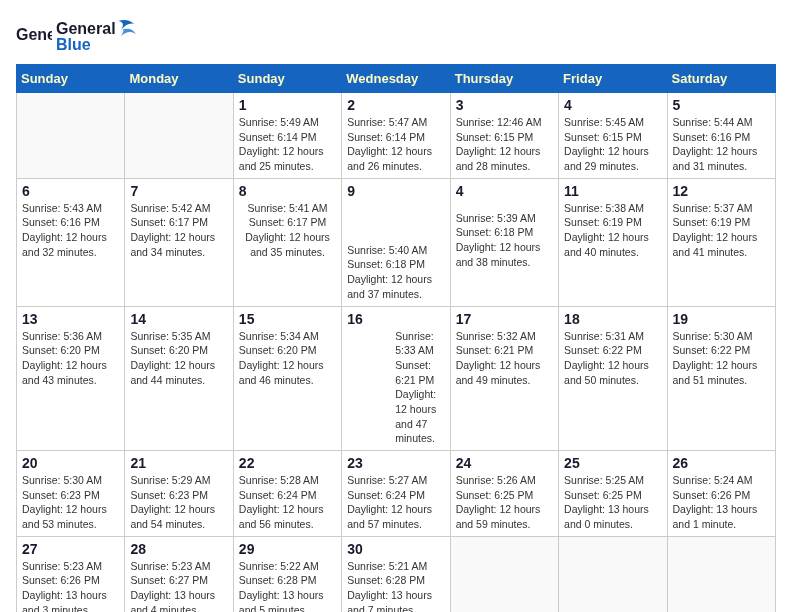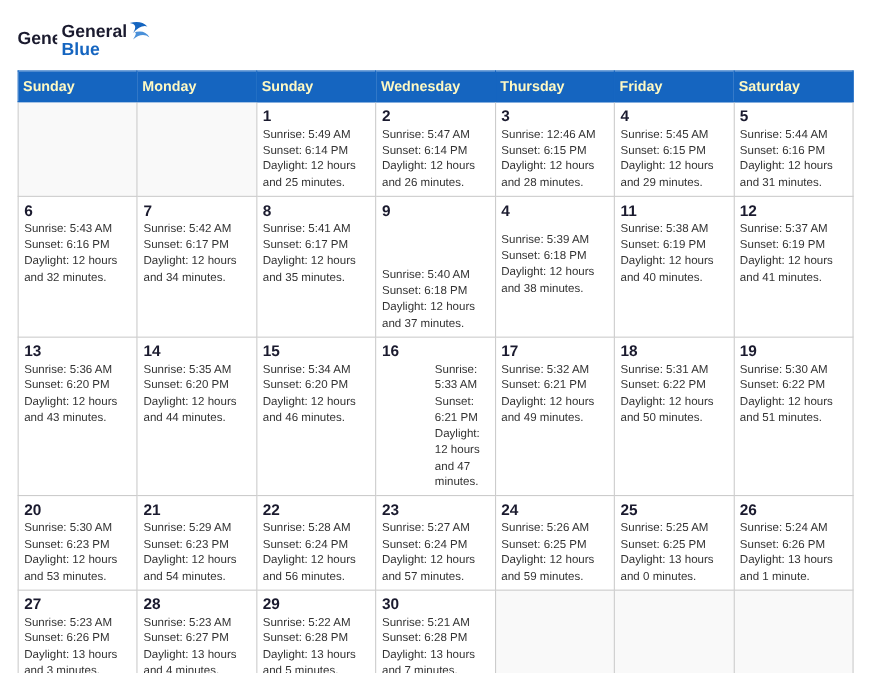--- a/index.html
+++ b/index.html
@@ -155,21 +155,21 @@
 Daylight: 12 hours and 32 minutes.</div>
         </td>
         <td>
           <div class="day-number">7</div>
           <div class="day-info" style="white-space: pre-line;">Sunrise: 5:42 AM
 Sunset: 6:17 PM
 Daylight: 12 hours and 34 minutes.</div>
         </td>
         <td>
           <div class="day-number">8</div>
-          <div class="day-info" style="white-space: pre-line;">Sunrise: 5:41 AM
+          <div class="day-info" style="white-space: pre-line; text-align: center;">Sunrise: 5:41 AM
 Sunset: 6:17 PM
 Daylight: 12 hours and 35 minutes.</div>
         </td>
         <td>
           <div class="day-number">9</div>
           <div class="day-info" style="white-space: pre-line; margin-top: 44px;">Sunrise: 5:40 AM
 Sunset: 6:18 PM
 Daylight: 12 hours and 37 minutes.</div>
         </td>
         <td>

